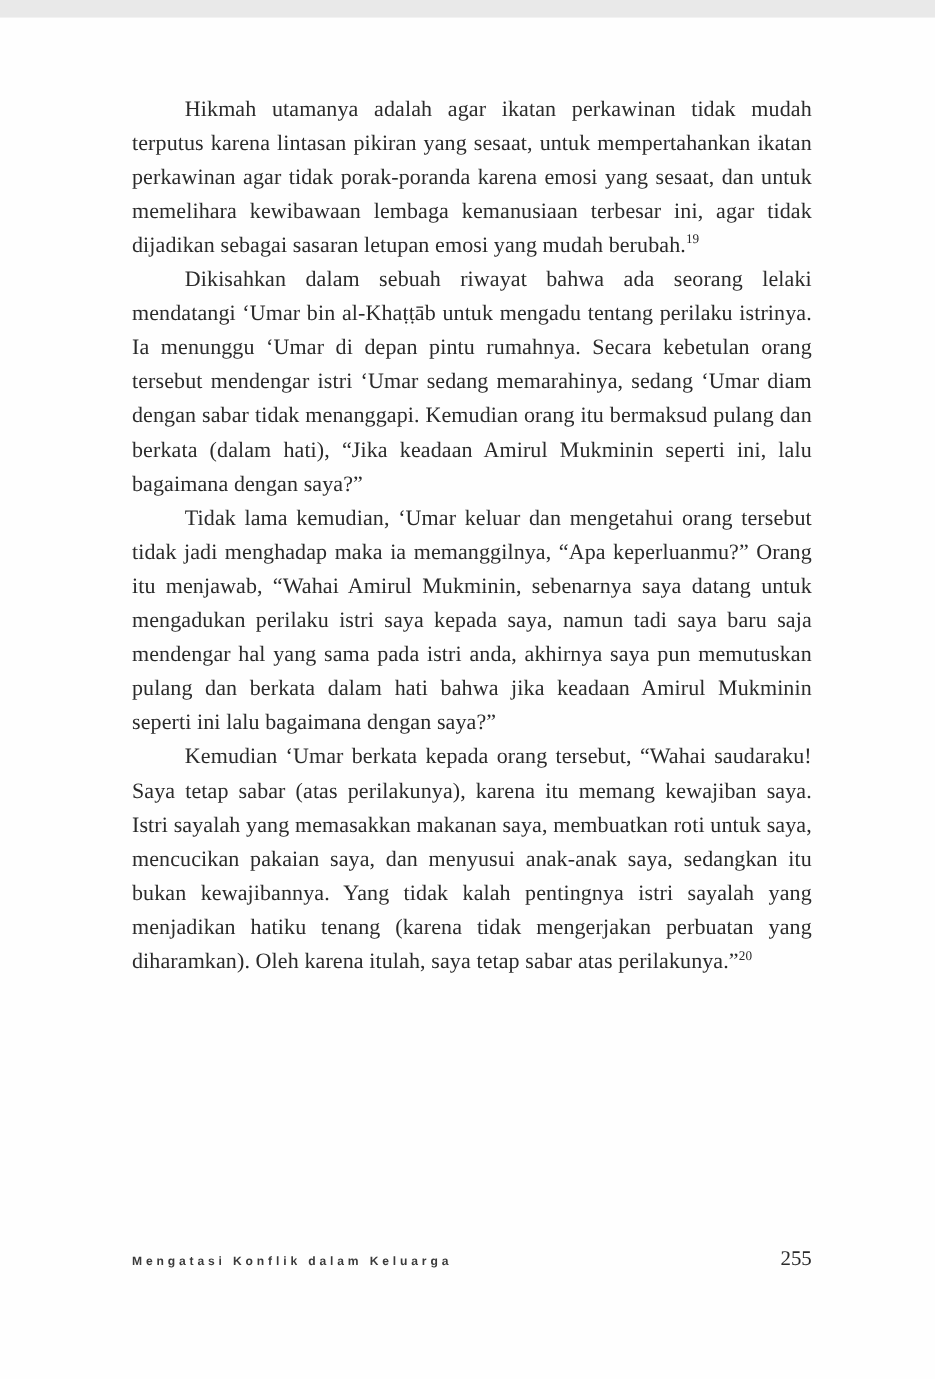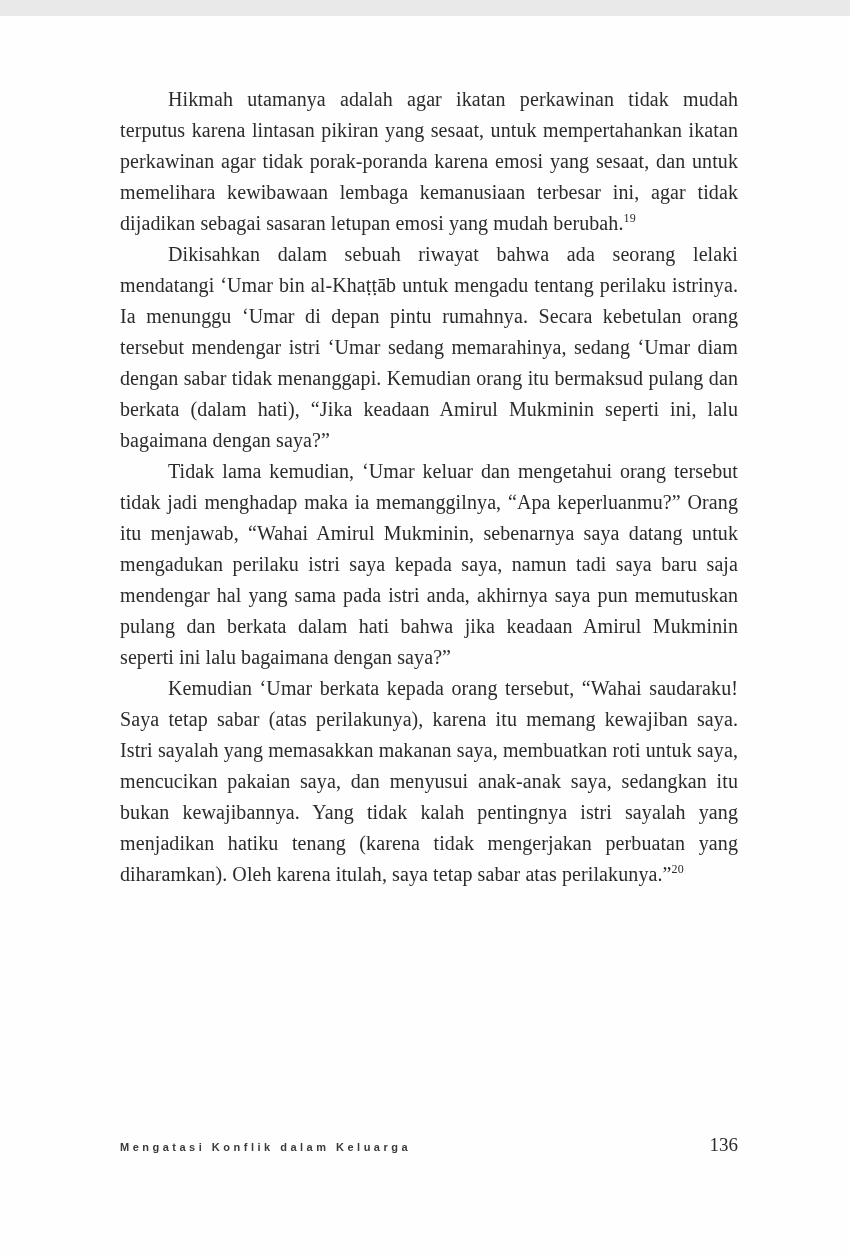--- a/index.html
+++ b/index.html
@@ -78,18 +78,18 @@
 
     <p class="para"><span>Dikisahkan dalam sebuah riwayat bahwa ada seorang lelaki mendatangi ‘Umar bin al-Khaṭṭāb untuk mengadu tentang perilaku istrinya. Ia menunggu ‘Umar di depan pintu rumahnya. Secara kebetulan orang tersebut mendengar istri ‘Umar sedang memarahinya, sedang ‘Umar diam dengan sabar tidak menanggapi. Kemudian orang itu bermaksud pulang dan berkata (dalam hati), “Jika keadaan Amirul Mukminin seperti ini, lalu bagaimana dengan saya?”</span></p>
 
     <p class="para"><span>Tidak lama kemudian, ‘Umar keluar dan mengetahui orang tersebut tidak jadi menghadap maka ia memanggilnya, “Apa keperluanmu?” Orang itu menjawab, “Wahai Amirul Mukminin, sebenarnya saya datang untuk mengadukan perilaku istri saya kepada saya, namun tadi saya baru saja mendengar hal yang sama pada istri anda, akhirnya saya pun memutuskan pulang dan berkata dalam hati bahwa jika keadaan Amirul Mukminin seperti ini lalu bagaimana dengan saya?”</span></p>
 
     <p class="para"><span>Kemudian ‘Umar berkata kepada orang tersebut, “Wahai saudaraku! Saya tetap sabar (atas perilakunya), karena itu memang kewajiban saya. Istri sayalah yang memasakkan makanan saya, membuatkan roti untuk saya, mencucikan pakaian saya, dan menyusui anak-anak saya, sedangkan itu bukan kewajibannya. Yang tidak kalah pentingnya istri sayalah yang menjadikan hatiku tenang (karena tidak mengerjakan perbuatan yang diharamkan). Oleh karena itulah, saya tetap sabar atas perilakunya.”</span><sup>20</sup></p>
   </main>
 
   <footer class="footer">
     <span class="running-title">Mengatasi Konflik dalam Keluarga</span>
-    <span class="page-number">136</span>
+    <span class="page-number">255</span>
   </footer>
 
   <div class="bottom-edge"></div>
 
 </div>
 
 </body></html>

